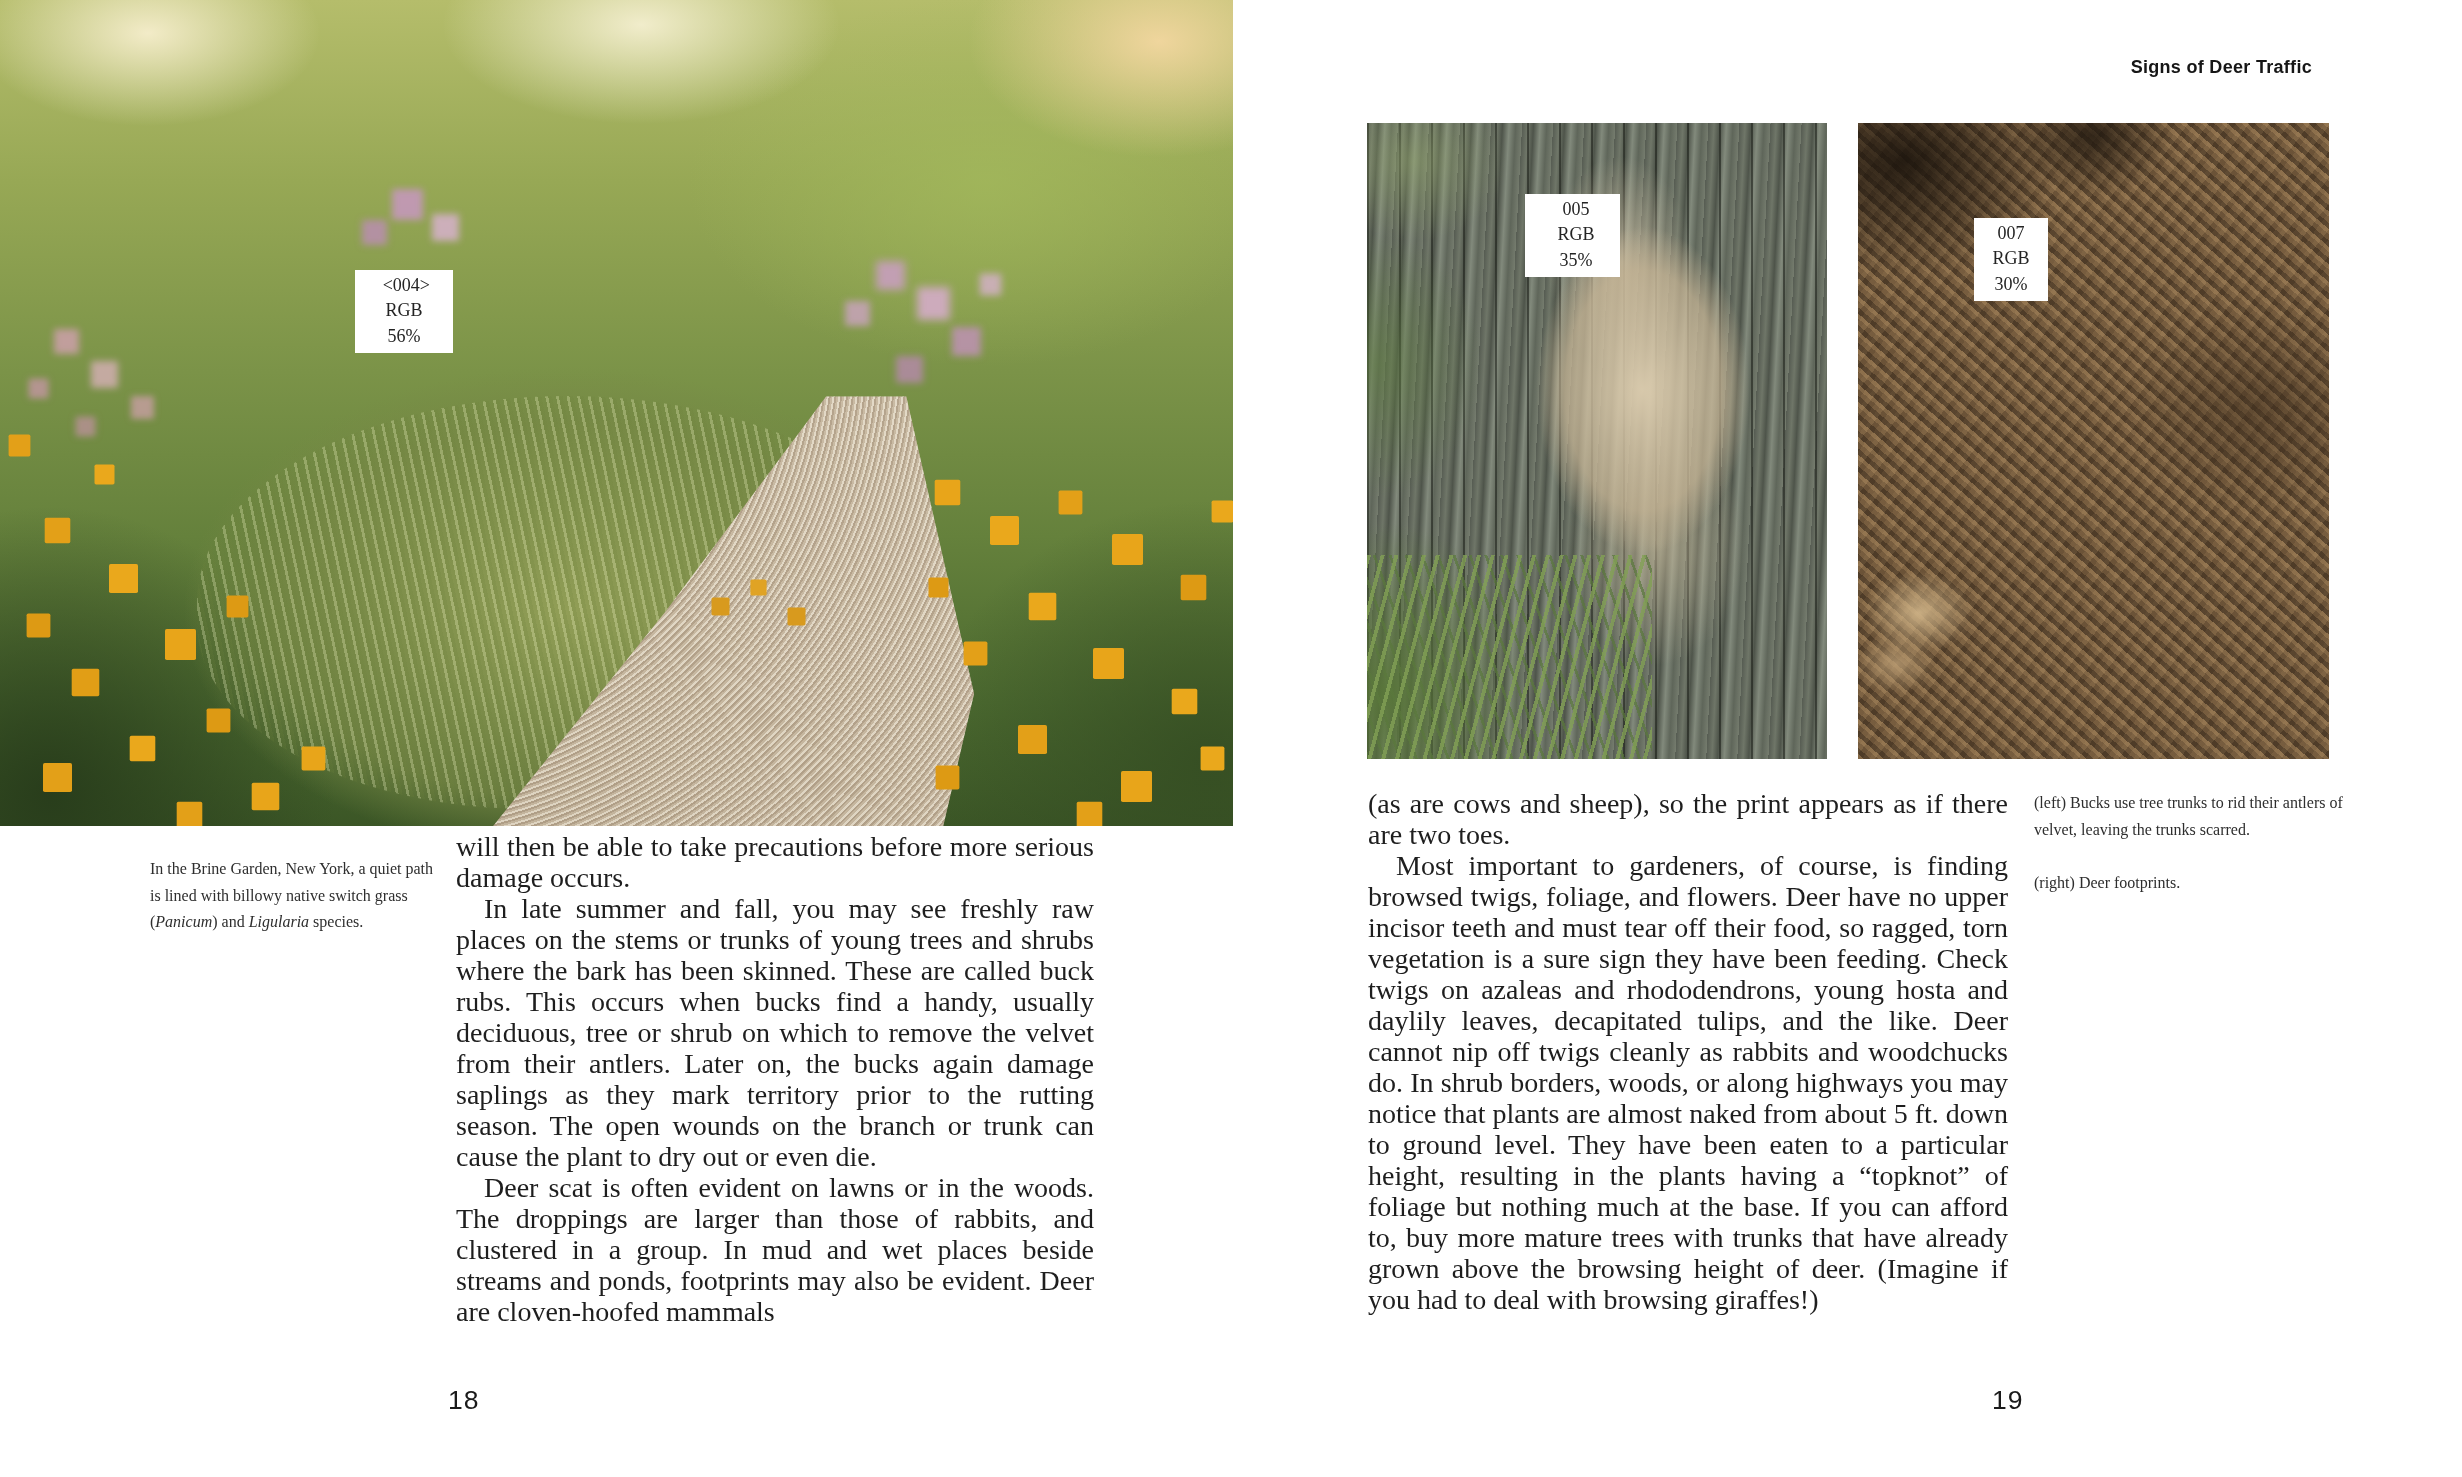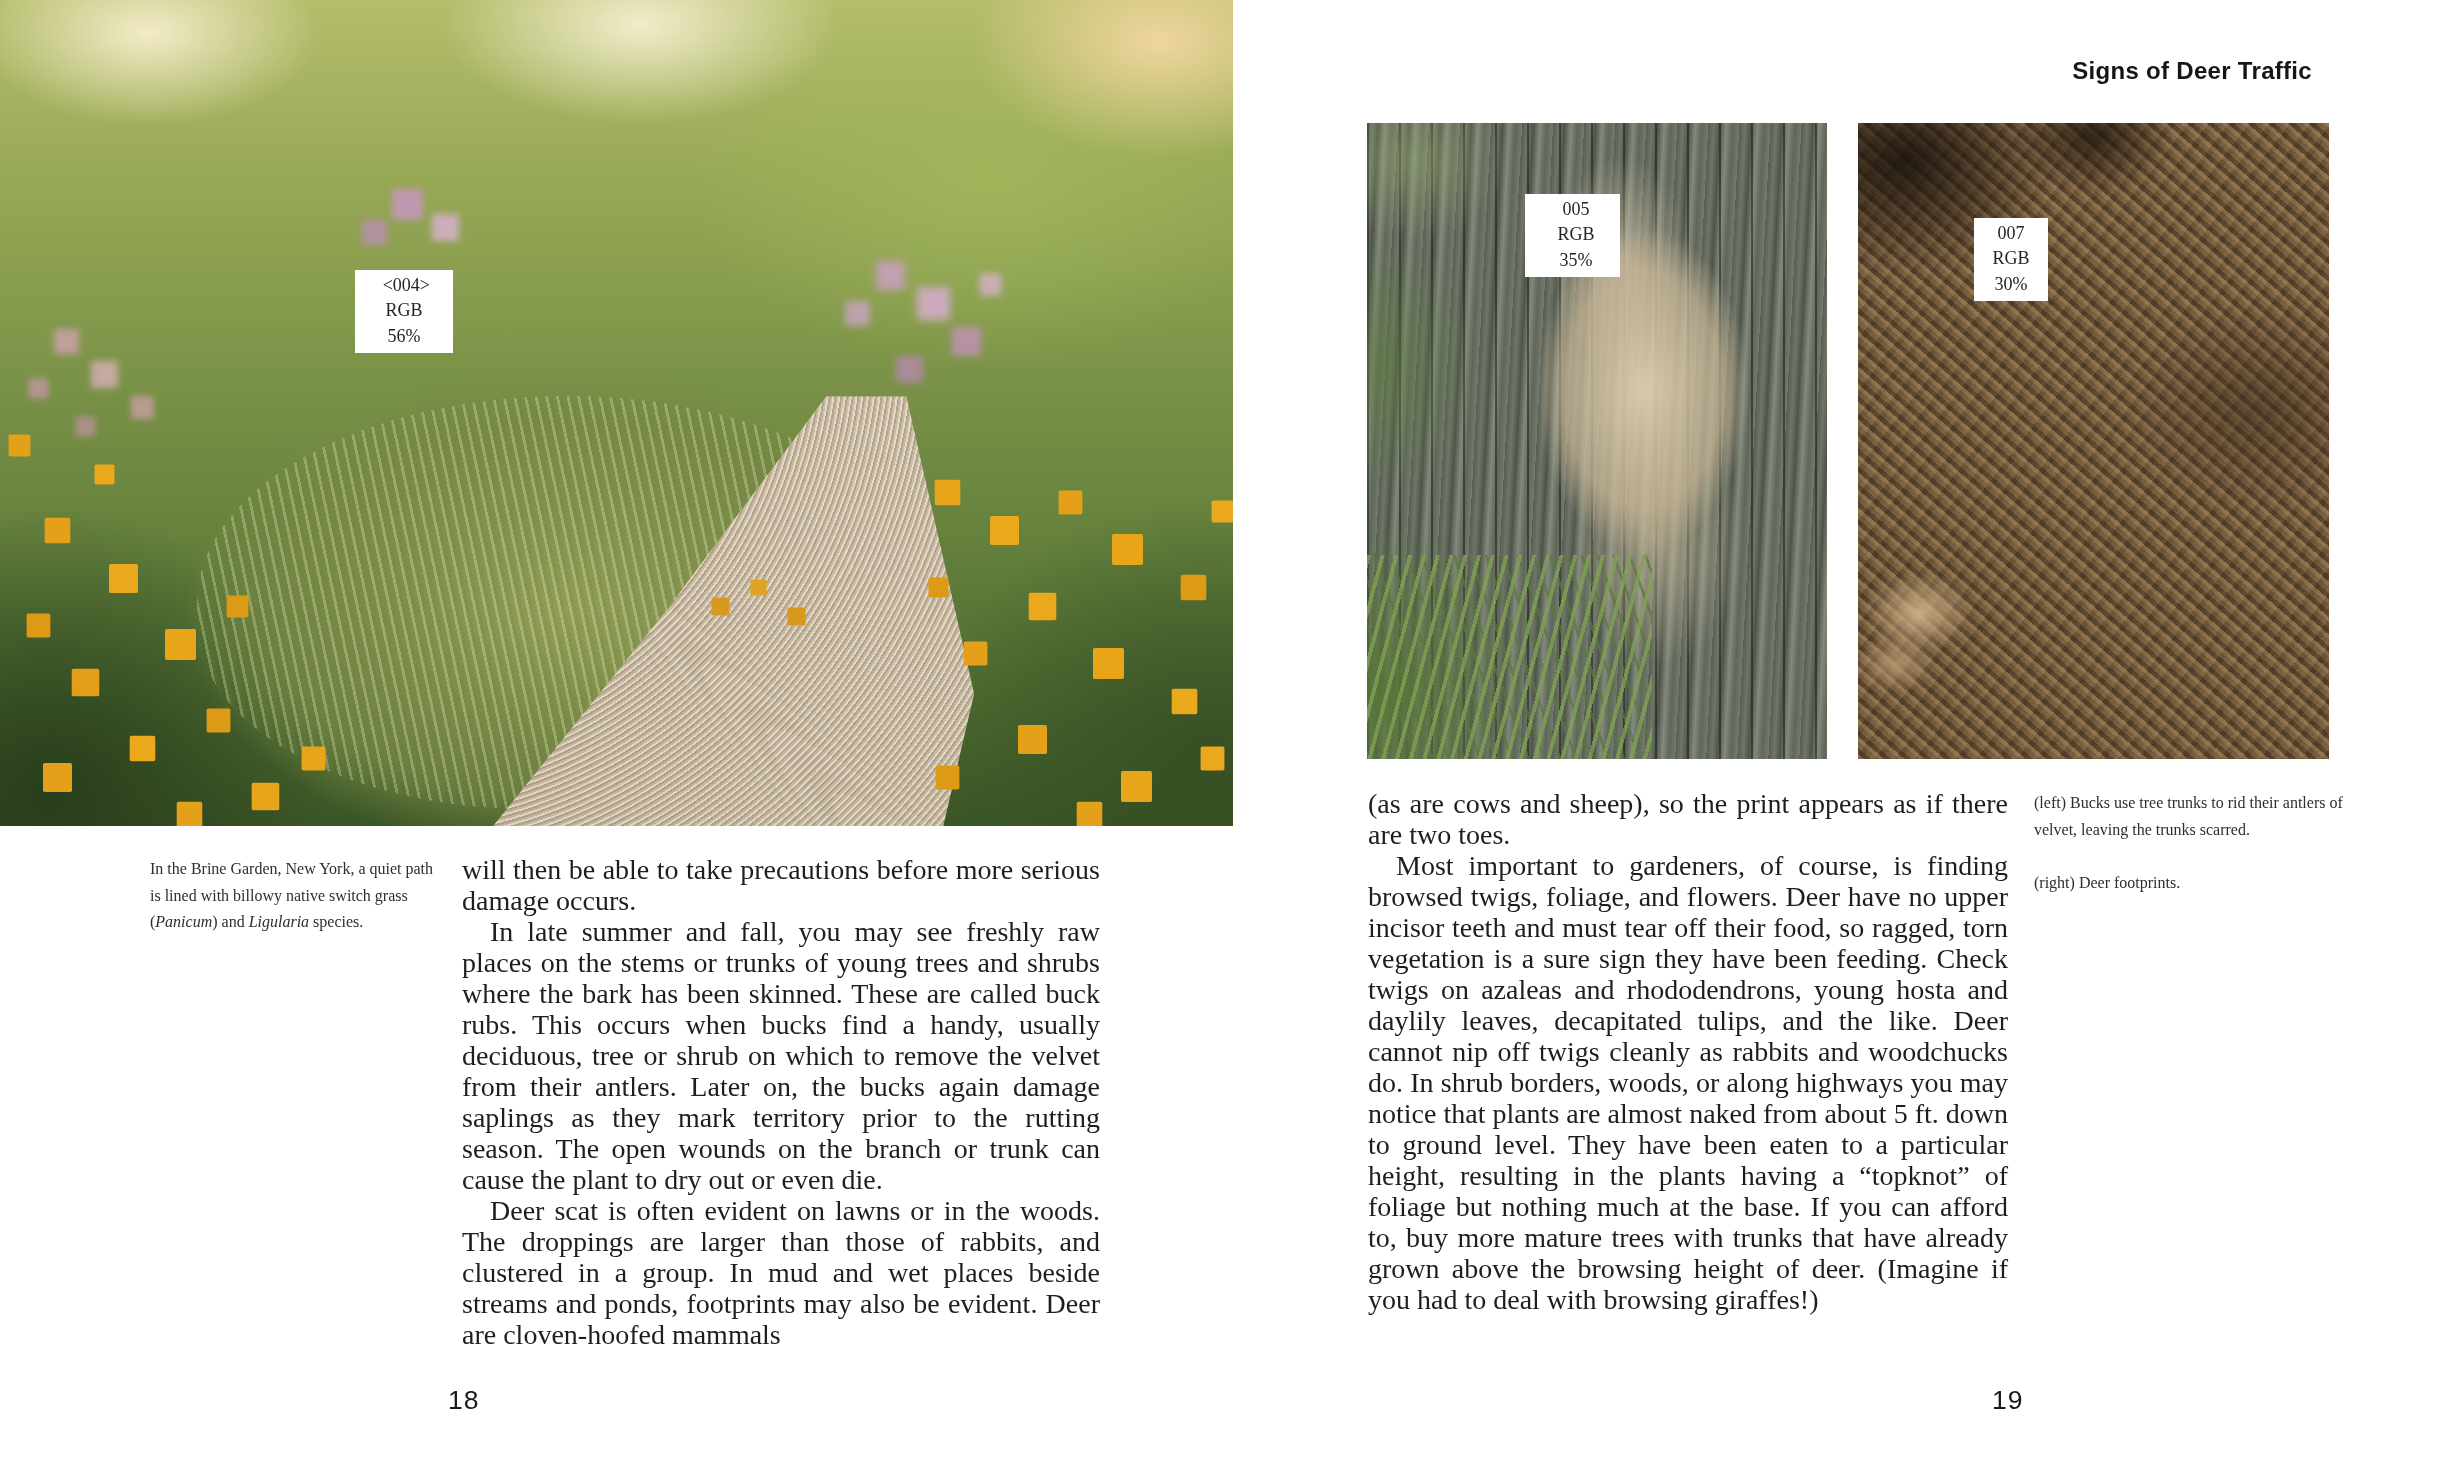--- a/index.html
+++ b/index.html
@@ -89,25 +89,25 @@
   .photo-label { position:absolute; background:#ffffff; color:#242424;
     font-family:"Liberation Serif", serif; font-size:18px; line-height:25.6px;
     text-align:center; padding-top:2.8px; }
   .label-004 { left:355px; top:270px; width:98px; height:83px; }
   .label-004 .label-id { text-align:center; padding-left:4.7px; }
   .label-005 { left:158px; top:71px; width:95px; height:83px;padding-left:7px; }
   .label-007 { left:116px; top:95px; width:74px; height:83px; }
 
   
   .running-head { position:absolute; top:57px; right:150px;
-    font-family:"Liberation Sans", sans-serif; font-weight:700; font-size:24px;
+    font-family:"Liberation Sans", sans-serif; font-weight:700; font-size:18px;
     letter-spacing:0.3px; color:#161616; }
 
   .body-col { position:absolute; font-size:28px; line-height:31px; text-align:justify; color:#1e1e1e; }
-  .body-left  { left:456px;  top:854px; width:638px;margin-left:6px; }
+  .body-left  { left:456px;  top:831px; width:638px; }
   .body-right { left:1368px; top:788px; width:640px; }
   .body-col p { margin:0; }
   .body-col p.ind { text-indent:28px; }
 
   .caption { position:absolute; font-size:16px; line-height:26.5px; color:#2e2e2e; }
   .caption-garden { left:150px; top:856px; width:284px; }
   .caption-col { left:2034px; top:790px; width:318px; }
   .caption-col p { margin:0; }
   .caption-col p + p { margin-top:26.5px; }
   .caption i { font-style:italic; }

